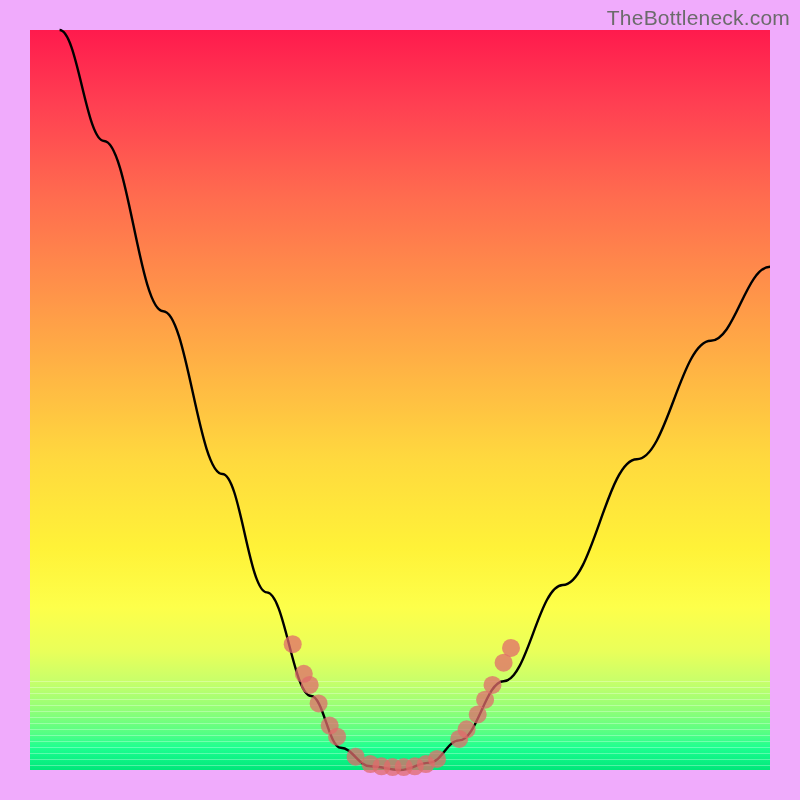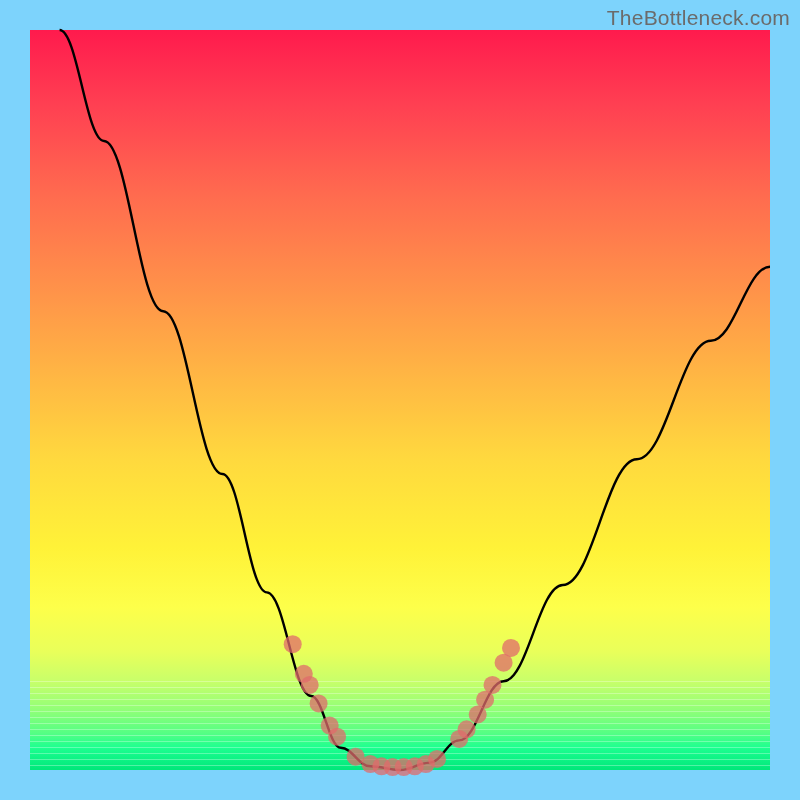--- a/index.html
+++ b/index.html
@@ -10,21 +10,21 @@
     background: #000;
     overflow: hidden;
     font-family: Arial, Helvetica, sans-serif;
   }
   .frame {
     position: absolute;
     left: 0;
     top: 0;
     width: 800px;
     height: 800px;
-    background: #7dd3fc;
+    background: #f0abfc;
   }
   .plot {
     position: absolute;
     left: 30px;
     top: 30px;
     width: 740px;
     height: 740px;
     background: linear-gradient(to bottom,
       #ff1a4d 0%,
       #ff3f52 10%,

